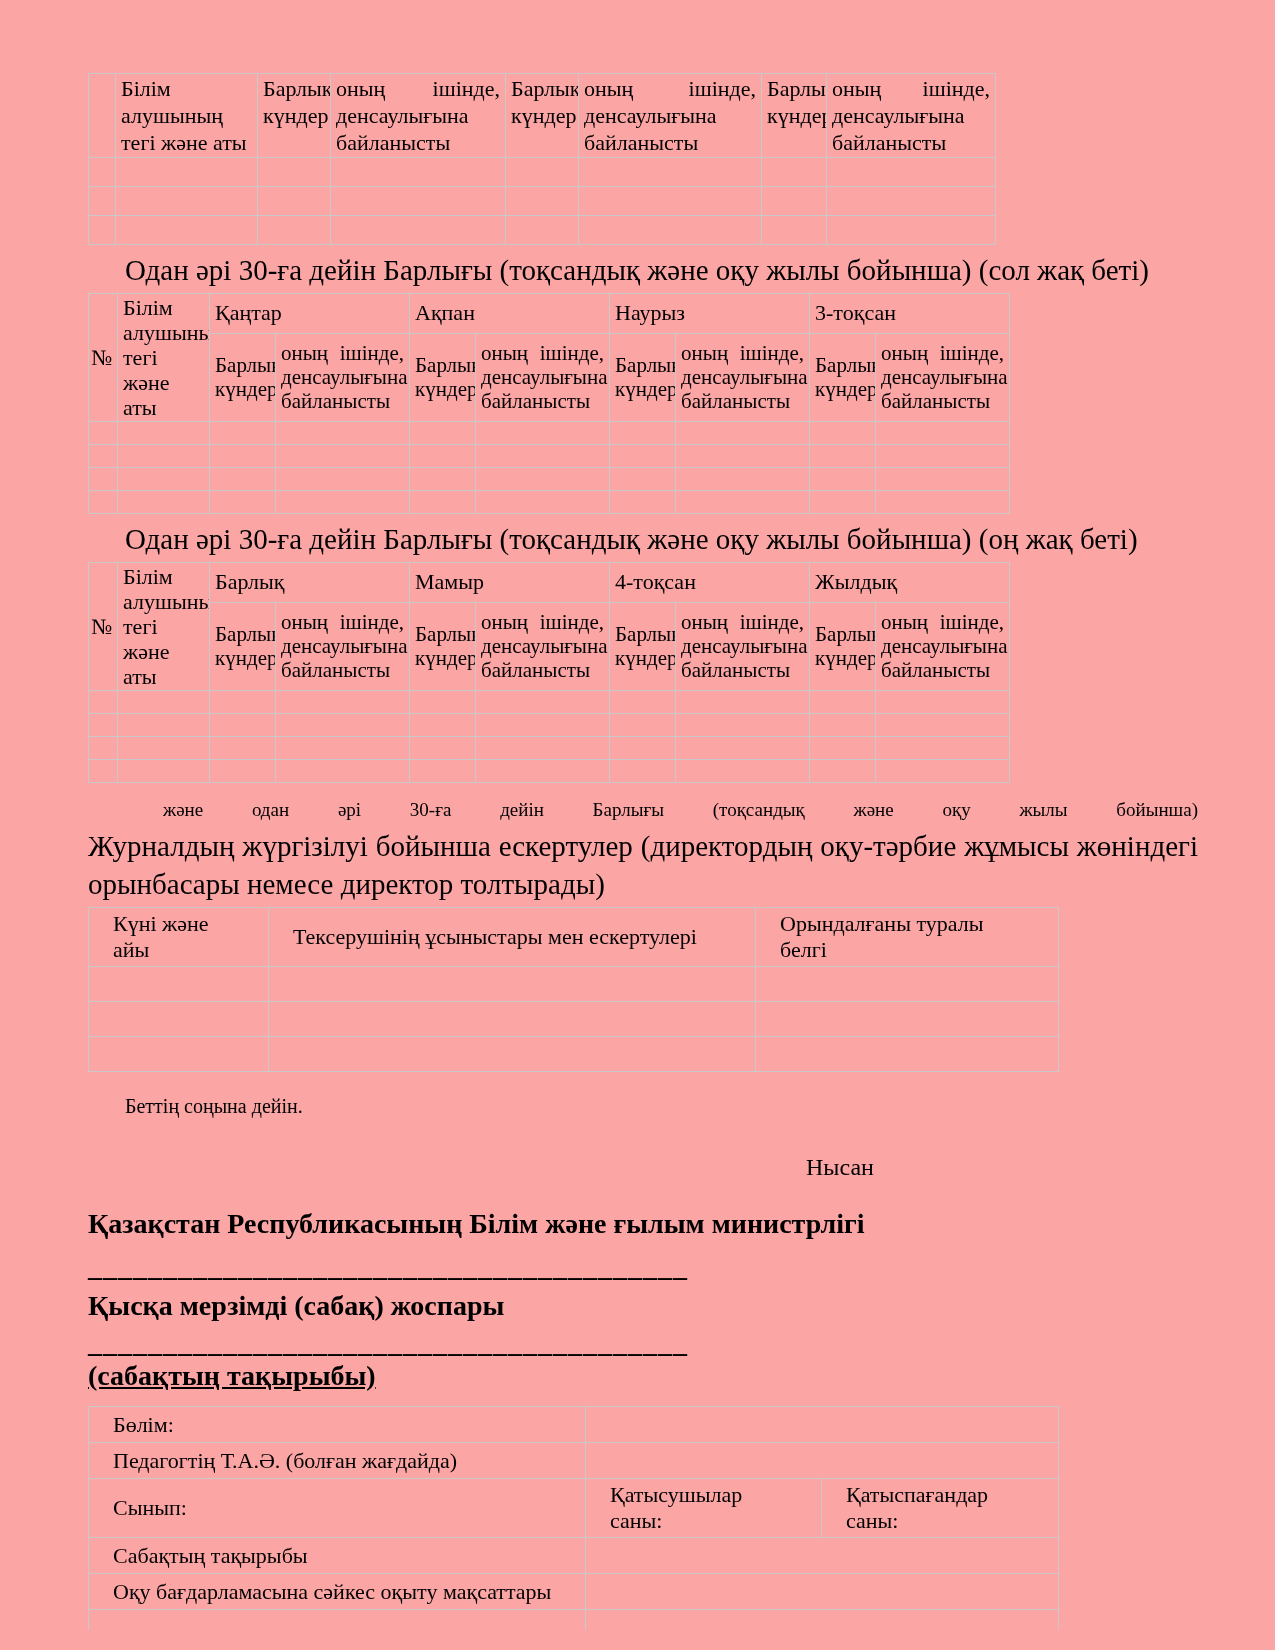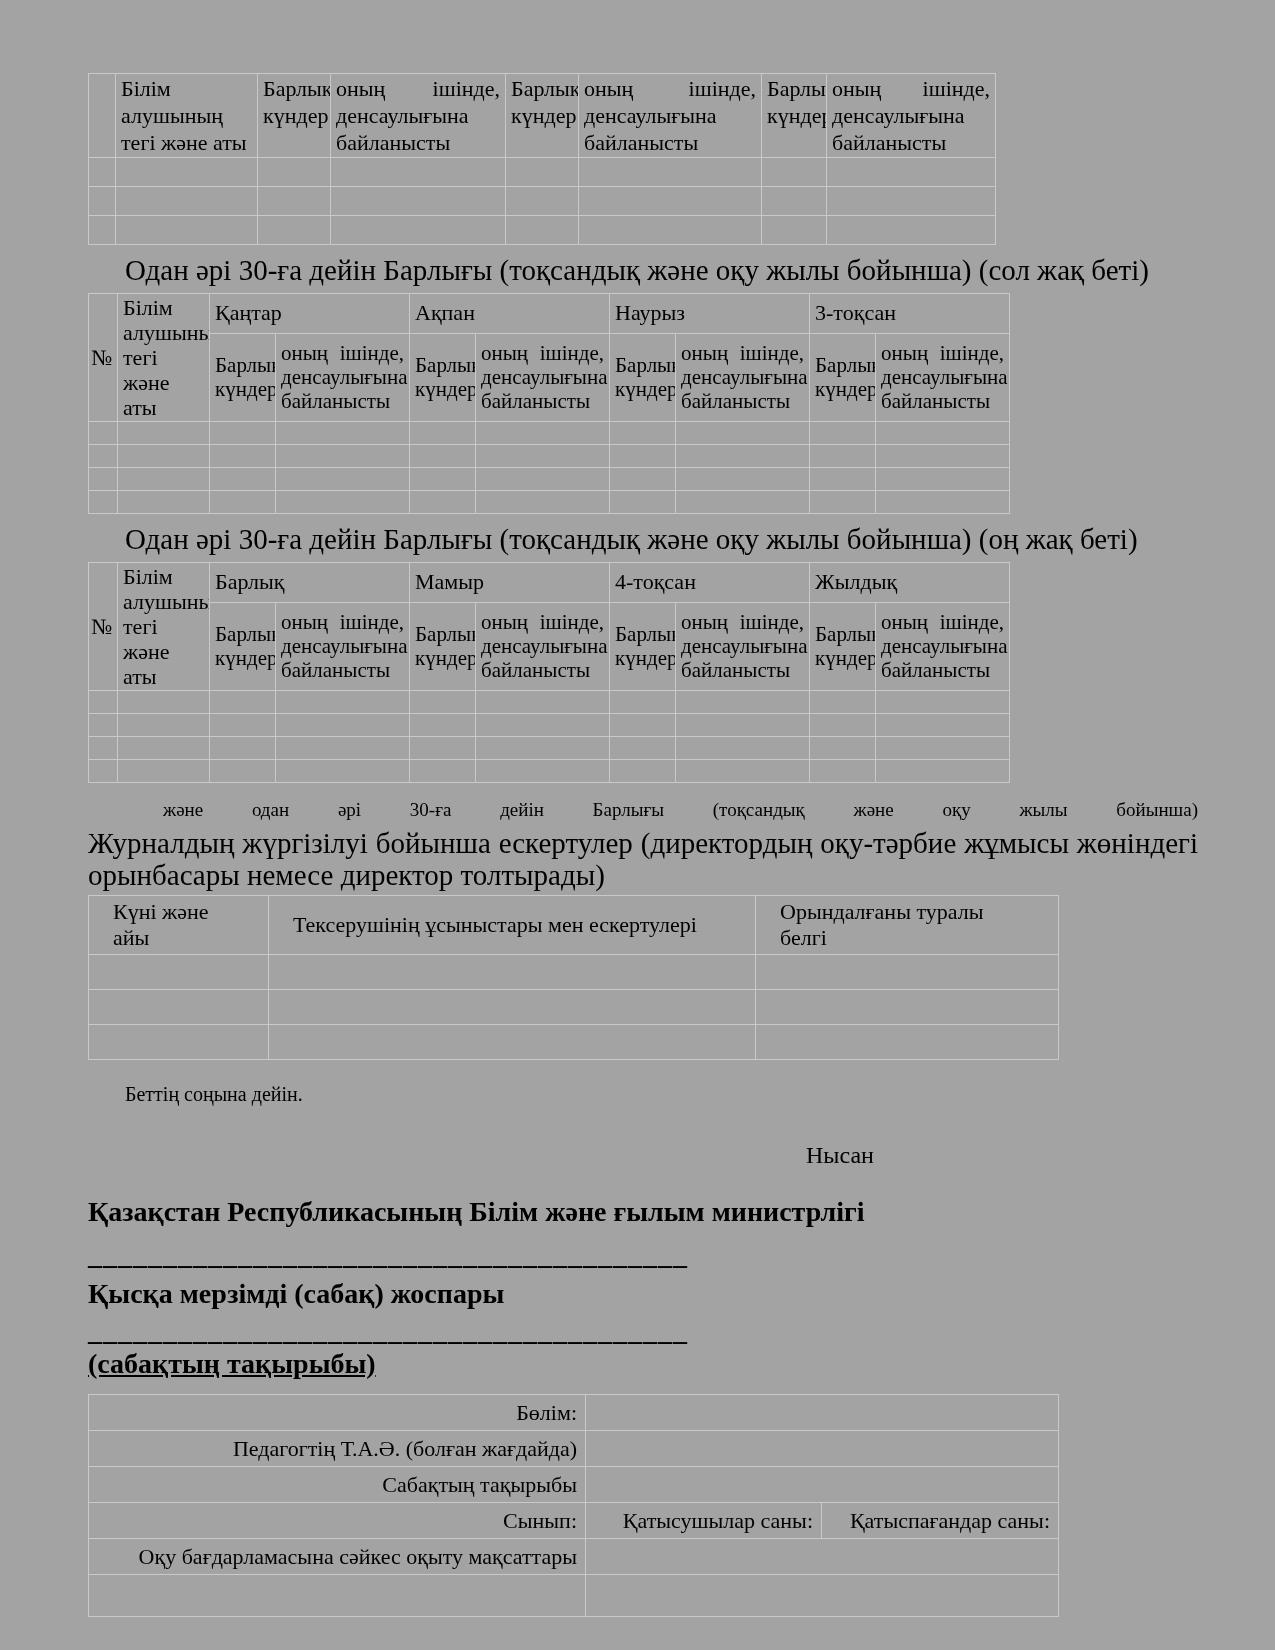--- a/index.html
+++ b/index.html
@@ -1,21 +1,21 @@
 <!DOCTYPE html>
 <html><head>
 <meta charset="utf-8">
 <style>
   * { box-sizing: border-box; }
   html,body { margin:0; padding:0; background:#ffffff; }
   .page {
     position: relative;
     width: 1275px;
     height: 1650px;
-    background:#a3a3a3;
+    background:#fca5a5;
     color:#000;
     font-family:"Liberation Serif", serif;
     overflow:hidden;
   }
   .content { position:absolute; left:88px; top:0; width:1110px; }
 
   table { border-collapse:collapse; table-layout:fixed; }
   td { border:1px solid #c9c9c9; overflow:hidden; }
 
   
@@ -35,29 +35,29 @@
 
   
   .t4 { width:970px; margin-top:4px; }
   .t4 td { font-size:22px; padding:3px 24px; vertical-align:middle; text-align:left; }
   .t4 thead tr { height:38px; }
   .t4 tbody tr { height:35px; }
 
   
   .lesson-clip { height:224px; overflow:hidden; margin-top:14px; }
   .lesson { width:970px; }
-  .lesson td { font-size:22px; padding:3px 8px; vertical-align:middle; text-align:right; }
+  .lesson td { font-size:22px; padding:3px 24px; vertical-align:middle; text-align:left; }
   .lesson tr { height:36px; }
   .lesson tr.cut { height:42px; }
 
   
   .caption   { font-size:29px; line-height:33px; margin:9px 0 0; text-indent:37px; width:1110px; }
   .totalsline{ font-size:19px; line-height:34px; margin:10px 0 0; text-indent:75px;
                text-align:justify; text-align-last:justify; width:1110px; }
-  .notes     { font-size:29px; line-height:32px; margin:0; text-align:justify; width:1110px; }
+  .notes     { font-size:29px; line-height:38px; margin:0; text-align:justify; width:1110px; }
   .endnote   { font-size:20px; line-height:33px; margin:18px 0 0; text-indent:37px; }
   .formlabel { font-size:24px; line-height:28px; margin-top:30px; padding-left:718px; }
   .b  { font-weight:bold; font-size:28px; line-height:33px; }
   .ministry { margin-top:26px; }
   .uline    { margin-top:10px; letter-spacing:1px; }
   .orgcap   { margin-top:0; }
   .plan     { margin-top:6px; }
   .uline2   { margin-top:4px; }
   .topiccap { margin-top:0;text-decoration:underline; }
 </style>
@@ -352,29 +352,29 @@
         <tbody>
             <tr>
           <td>Бөлім:</td>
           <td colspan="2"></td>
         </tr>
         <tr>
           <td>Педагогтің Т.А.Ә. (болған жағдайда)</td>
           <td colspan="2"></td>
         </tr>
         <tr>
-          <td>Сабақтың тақырыбы</td>
-          <td colspan="2"></td>
-        </tr>
-        <tr>
           <td>Сынып:</td>
           <td>Қатысушылар саны:</td>
           <td>Қатыспағандар саны:</td>
         </tr>
         <tr>
+          <td>Сабақтың тақырыбы</td>
+          <td colspan="2"></td>
+        </tr>
+        <tr>
           <td>Оқу бағдарламасына сәйкес оқыту мақсаттары</td>
           <td colspan="2"></td>
         </tr>
         <tr class="cut">
           <td></td>
           <td colspan="2"></td>
         </tr>
       </tbody>
         </table>
     </div>

